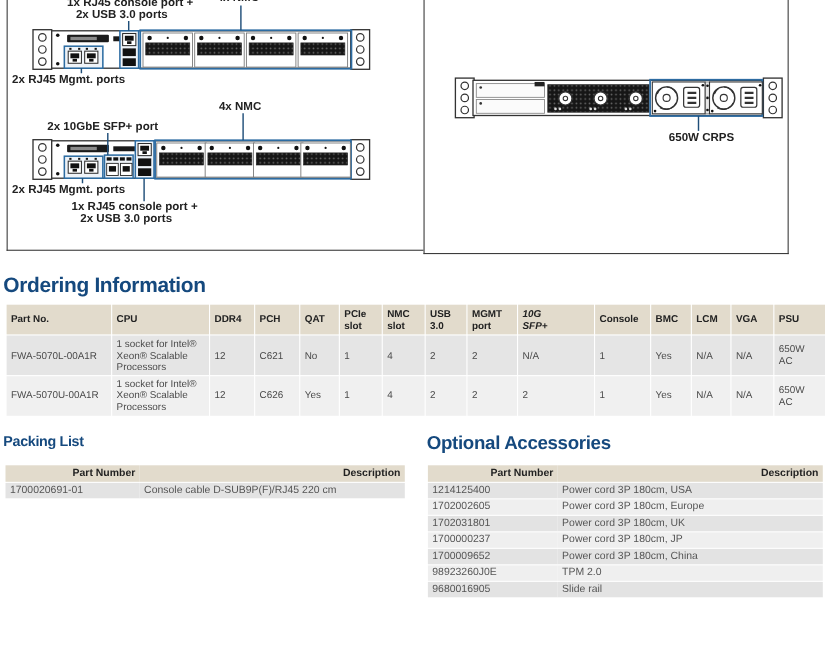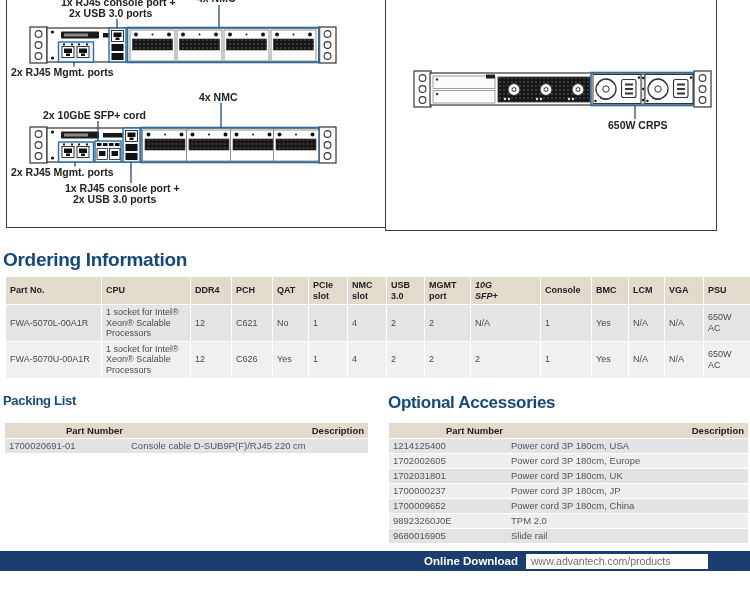--- a/index.html
+++ b/index.html
@@ -174,21 +174,21 @@
       </g>
     </svg>
 
     <div class="dlabel" style="left:54px; top:-3px;">
       <span>1x RJ45 console port +</span>
       <span class="l2">2x USB 3.0 ports</span>
     </div>
     <div class="dlabel" style="left:190px; top:-7px;">4x NMC</div>
     <div class="dlabel" style="left:4px; top:67px;">2x RJ45 Mgmt. ports</div>
     <div class="dlabel" style="left:192px; top:92px;">4x NMC</div>
-    <div class="dlabel" style="left:36px; top:110px;">2x 10GbE SFP+ cord</div>
+    <div class="dlabel" style="left:36px; top:110px;">2x 10GbE SFP+ port</div>
     <div class="dlabel" style="left:4px; top:167px;">2x RJ45 Mgmt. ports</div>
     <div class="dlabel" style="left:58px; top:183px;">
       <span>1x RJ45 console port +</span>
       <span class="l2">2x USB 3.0 ports</span>
     </div>
   </div>
 
   <div class="panel" id="panel-rear">
     <svg width="363" height="231" viewBox="0 0 363 231">
       <defs>
@@ -391,18 +391,14 @@
           <td>98923260J0E</td>
           <td>TPM 2.0</td>
         </tr>
         <tr>
           <td>9680016905</td>
           <td>Slide rail</td>
         </tr>
       </tbody>
   </table>
 
-  <div id="footer-bar">
-    <span id="footer-label">Online Download</span>
-    <span id="footer-url">www.advantech.com/products</span>
-  </div>
 
 </div>
 
 </body></html>

